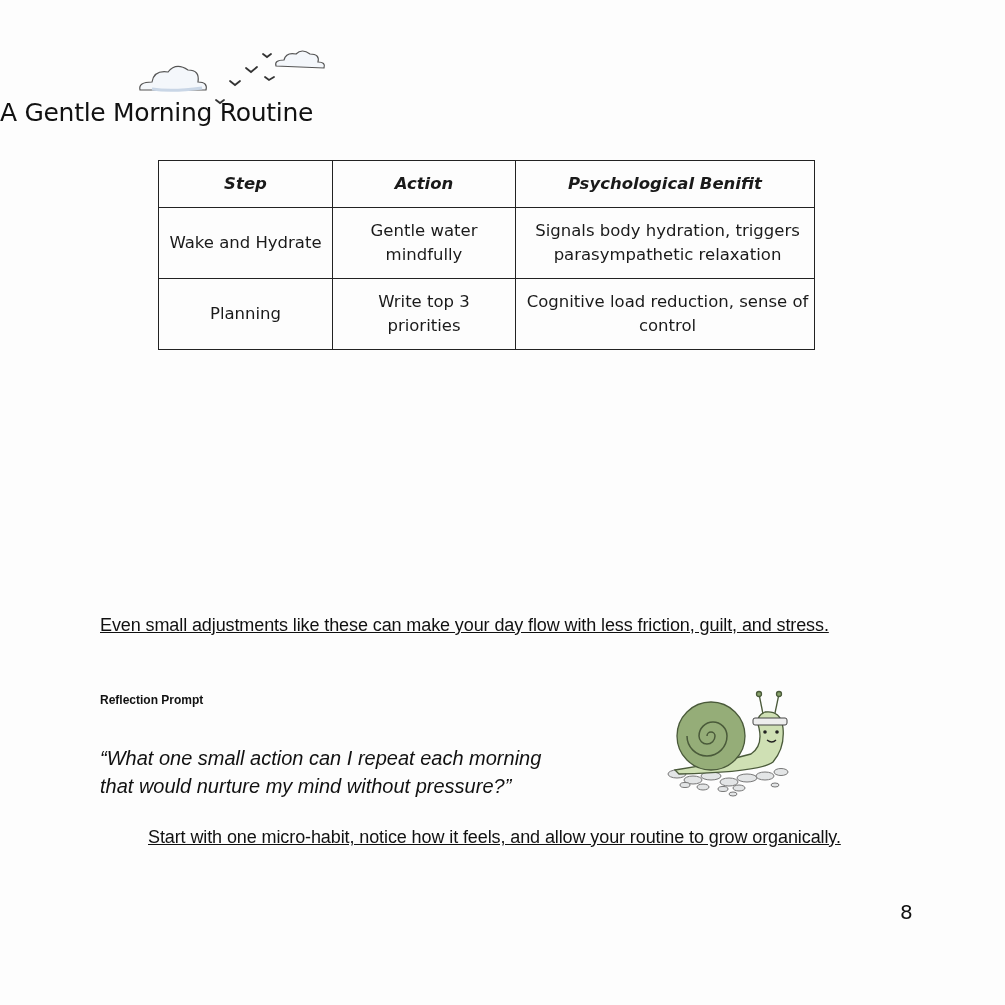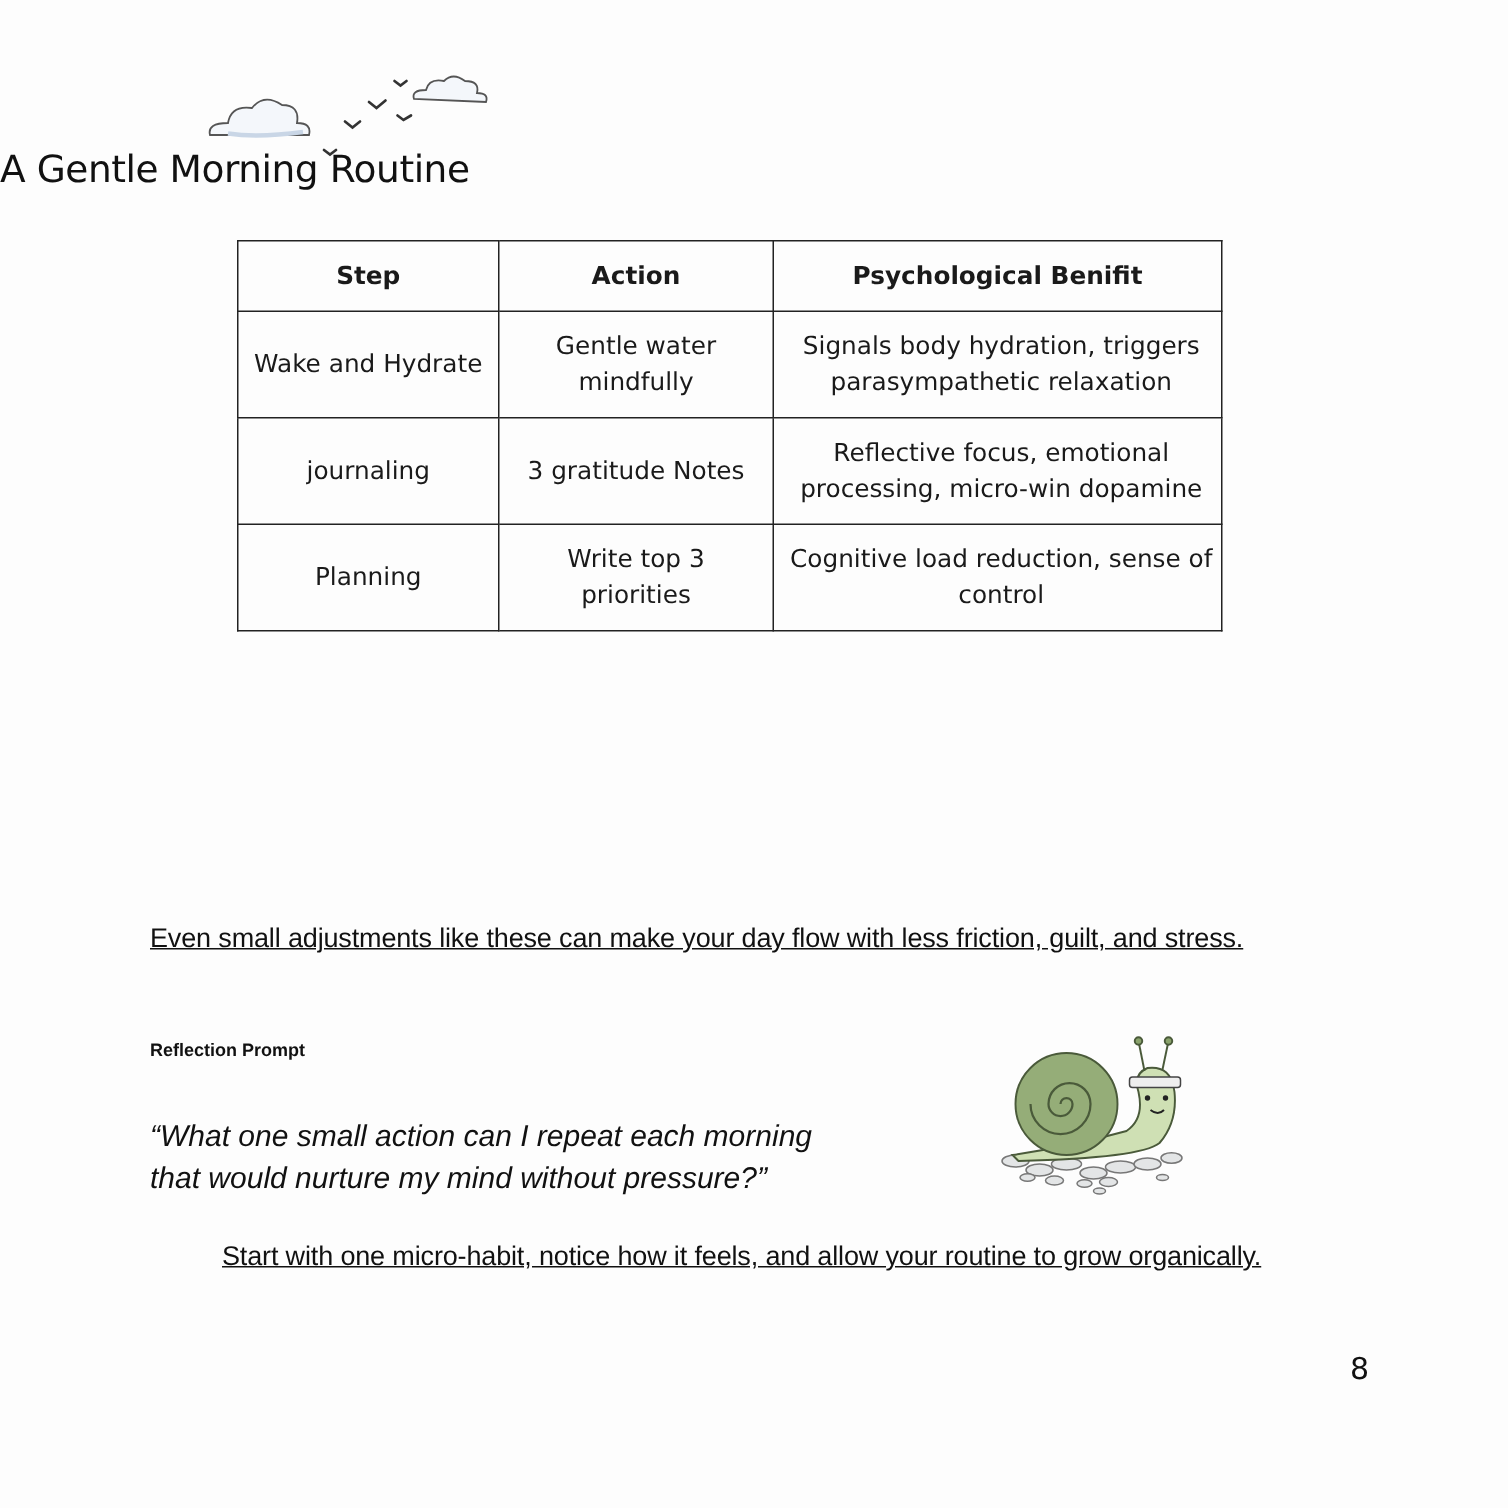--- a/index.html
+++ b/index.html
@@ -49,20 +49,21 @@
     table.routine th, table.routine td {
       border: 1.2px solid #222;
       padding: 0 8px;
       line-height: 24px;
     }
     table.routine th {
       height: 46px;
       font-weight: bold;
       font-size: 16.5px;
       text-align: center;
+      font-style: italic;
     }
     table.routine td.c-step, table.routine td.c-action {
       text-align: center;
     }
     table.routine td.c-benefit {
       text-align: center;
       padding-left: 9px;
       padding-right: 4px;
     }
     col.col-step { width: 174px; }
@@ -157,25 +158,20 @@
       <th>Action</th>
       <th>Psychological Benifit</th>
     </tr>
   </thead>
   <tbody>
     <tr class="r0">
       <td class="c-step">Wake and Hydrate</td>
       <td class="c-action">Gentle water mindfully</td>
       <td class="c-benefit">Signals body hydration, triggers parasympathetic relaxation</td>
     </tr>
-    <tr class="r2">
-      <td class="c-step">journaling</td>
-      <td class="c-action">3 gratitude Notes</td>
-      <td class="c-benefit">Reflective focus, emotional processing, micro-win dopamine</td>
-    </tr>
     <tr class="r3">
       <td class="c-step">Planning</td>
       <td class="c-action">Write top 3 priorities</td>
       <td class="c-benefit">Cognitive load reduction, sense of control</td>
     </tr>
   </tbody>
 </table>
 
 <p class="body-text p1">Even small adjustments like these can make your day flow with less friction, guilt, and stress.</p>
 

